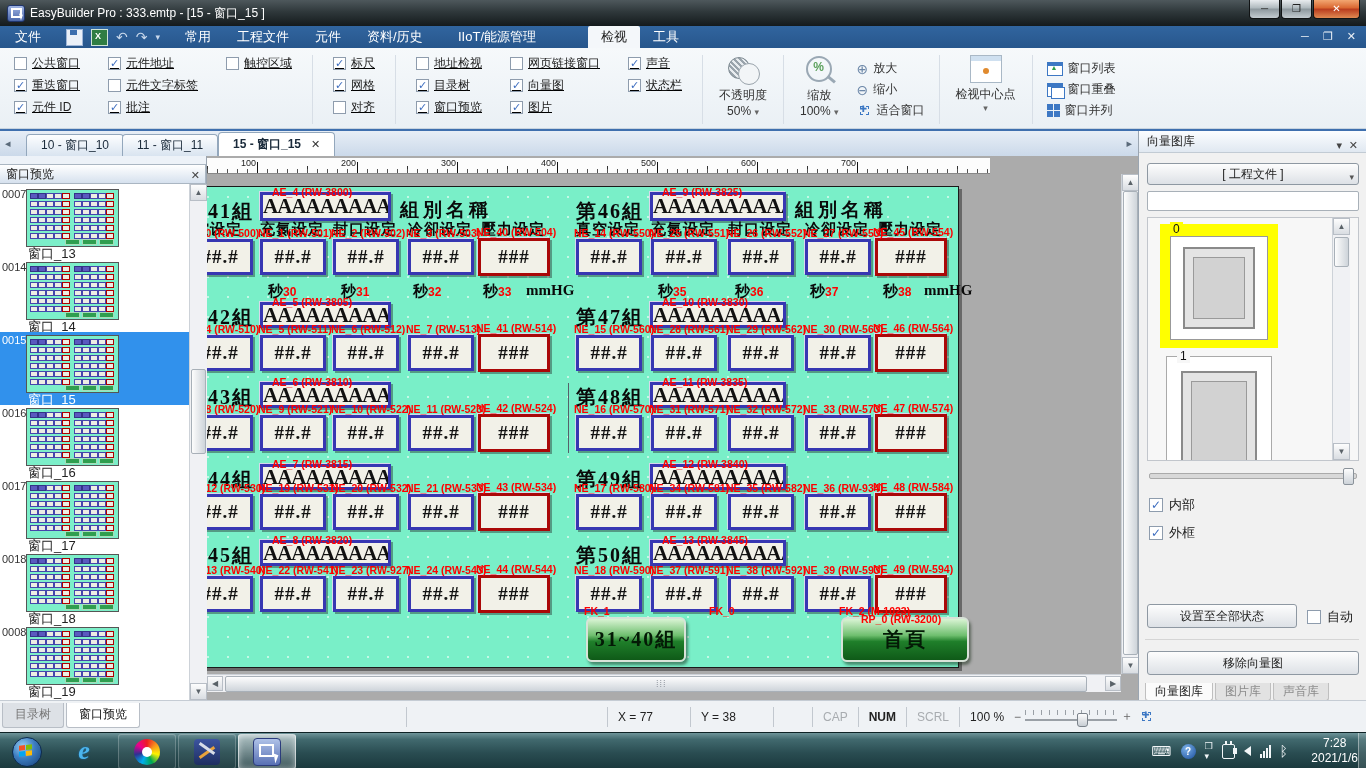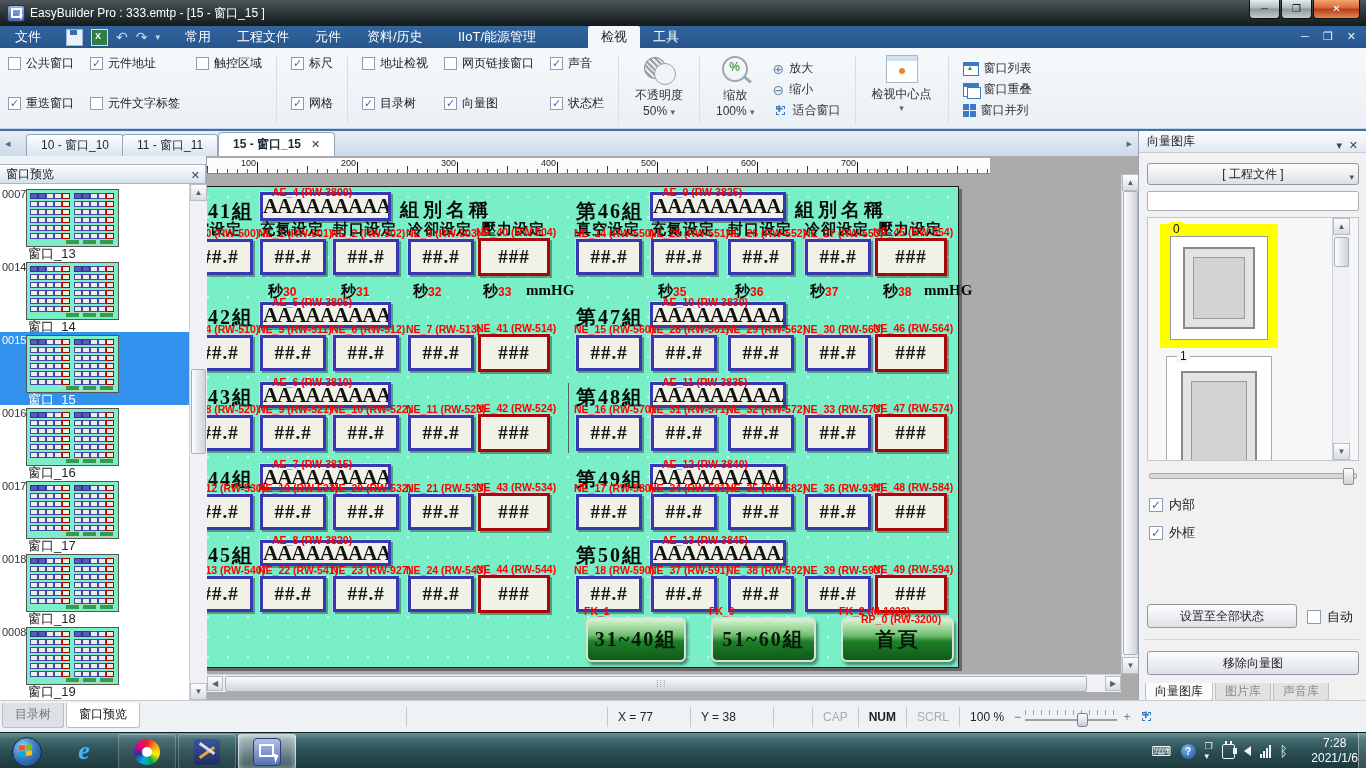--- a/index.html
+++ b/index.html
@@ -29,21 +29,21 @@
   .floppy{background:#EAF0F8;border:1px solid #9FB6D8;}
   .floppy::before{content:"";position:absolute;left:3px;top:0;width:7px;height:5px;background:#3C6EAE;}
   .expico{background:#2F7D43;border:1px solid #CFE4D6;}
   .expico::before{content:"X";position:absolute;left:3px;top:1px;font-size:9px;color:#fff;font-weight:bold;}
   .uarrow{color:#C9D9EC;font-size:14px;line-height:15px;}
   .menucaps{position:absolute;right:10px;top:4px;display:flex;gap:14px;color:#EAF0F6;font-size:11px;}
   
   #ribbon{left:0;top:48px;width:1366px;height:81px;background:linear-gradient(180deg,#F6F9FB,#EAF0F5);
     border-bottom:1px solid #C8D4E0;display:flex;align-items:stretch;padding-top:3px;box-sizing:border-box;}
   .rsep{width:1px;background:#D7DEE6;margin:4px 6px;}
-  .cbcol{display:flex;flex-direction:column;justify-content:flex-start;padding:5px 8px;gap:26px;}
+  .cbcol{display:flex;flex-direction:column;justify-content:flex-start;padding:5px 14px;gap:8px;text-decoration:underline;}
   .cbitem{display:flex;align-items:center;gap:5px;font-size:12px;color:#222;white-space:nowrap;height:14px;}
   .cbx{width:13px;height:13px;background:#fff;border:1px solid #8E9CAD;box-sizing:border-box;
     font-size:11px;line-height:11px;text-align:center;color:#3D6DBF;font-weight:bold;}
   .rgroup{display:flex;flex-direction:column;align-items:center;justify-content:flex-start;padding:4px 10px;font-size:12px;color:#333;}
   .bigico{width:34px;height:30px;position:relative;margin-bottom:2px;}
   .opac1{position:absolute;left:2px;top:2px;width:20px;height:20px;border-radius:50%;
     background:repeating-linear-gradient(45deg,#9AA4AC 0 2px,#E8ECEF 2px 4px);border:1px solid #7E8A92;}
   .opac2{position:absolute;left:12px;top:8px;width:20px;height:20px;border-radius:50%;background:#F2F5F7;border:1px solid #9AA4AC;}
   .zoomglass{position:absolute;left:4px;top:1px;width:22px;height:22px;border-radius:50%;border:2px solid #9AA8B4;}
   .zoomglass::before{content:"%";position:absolute;left:5px;top:2px;font-size:12px;color:#5BA05B;font-weight:bold;}
@@ -1211,25 +1211,22 @@
         </div>
         <span class="tag" style="left: 645px; top: 377px;">NE_39 (RW-593)</span>
         <div class="hbox red" style="left: 717px; top: 388px; width: 72px; height: 38px;">
           <span class="hval">###</span>
         </div>
         <span class="tag" style="left: 715px; top: 376px;">NE_49 (RW-594)</span>
         <div class="navbtn" style="left: 428px; top: 430px; width: 100px; height: 45px;">
           <span>31~40組</span>
         </div>
         <span class="tag" style="left: 426px; top: 418px;">FK_1</span>
-        <div class="navbtn" style="left: 553px; top: 430px; width: 105px; height: 45px;">
-          <span>51~60組</span>
-        </div>
         <span class="tag" style="left: 551px; top: 418px;">FK_0</span>
-        <div class="navbtn" style="left: 683px; top: 430px; width: 113px; height: 45px;">
+        <div class="navbtn" style="left: 683px; top: 430px; width: 128px; height: 45px;">
           <span>首頁</span>
         </div>
         <span class="tag" style="left: 681px; top: 418px;">FK_2 (M-1023)</span>
         <span class="tag" style="left: 703px; top: 426px;">RP_0 (RW-3200)</span>
         <div class="guideline" style="left: 410px; top: 196px; height: 70px;"></div>
       </div>
   </div>
   <div class="vscroll" id="cv-scroll">
     <div class="sarrow" style="top:0;">▲</div>
     <div class="sthumb" style="top:17px;height:464px;"></div>

